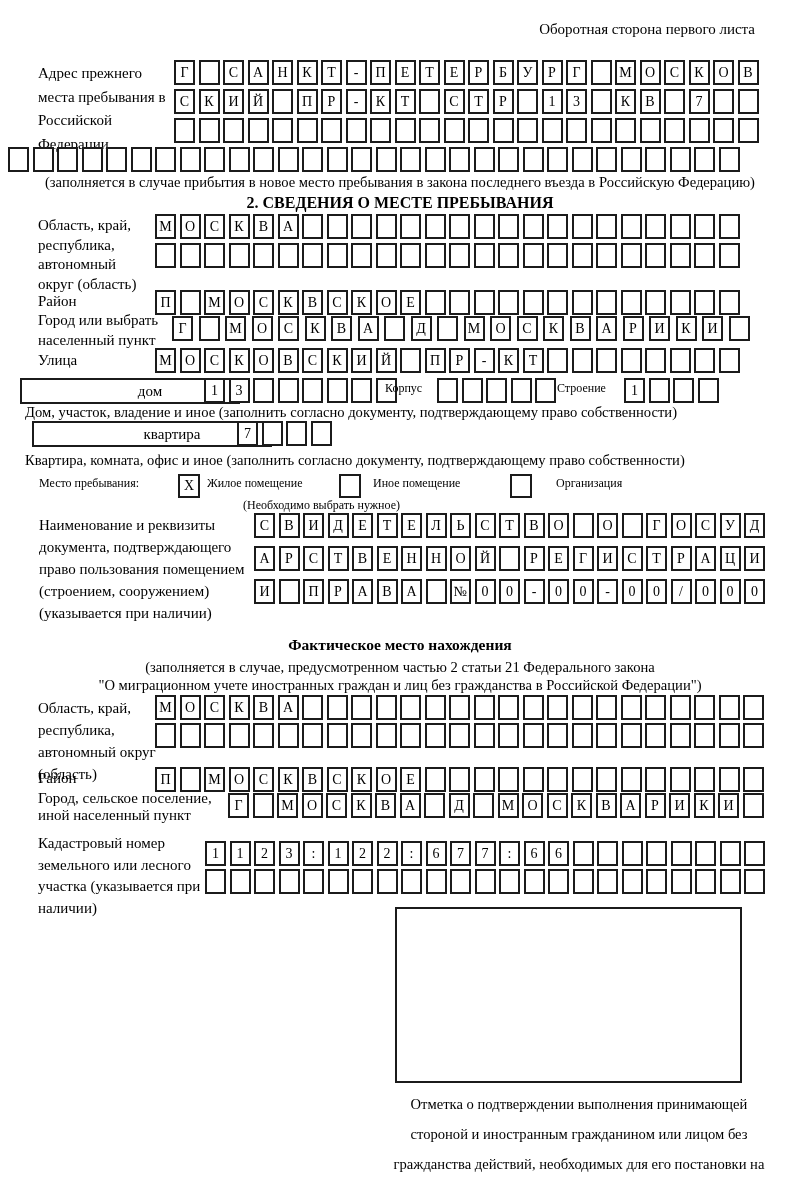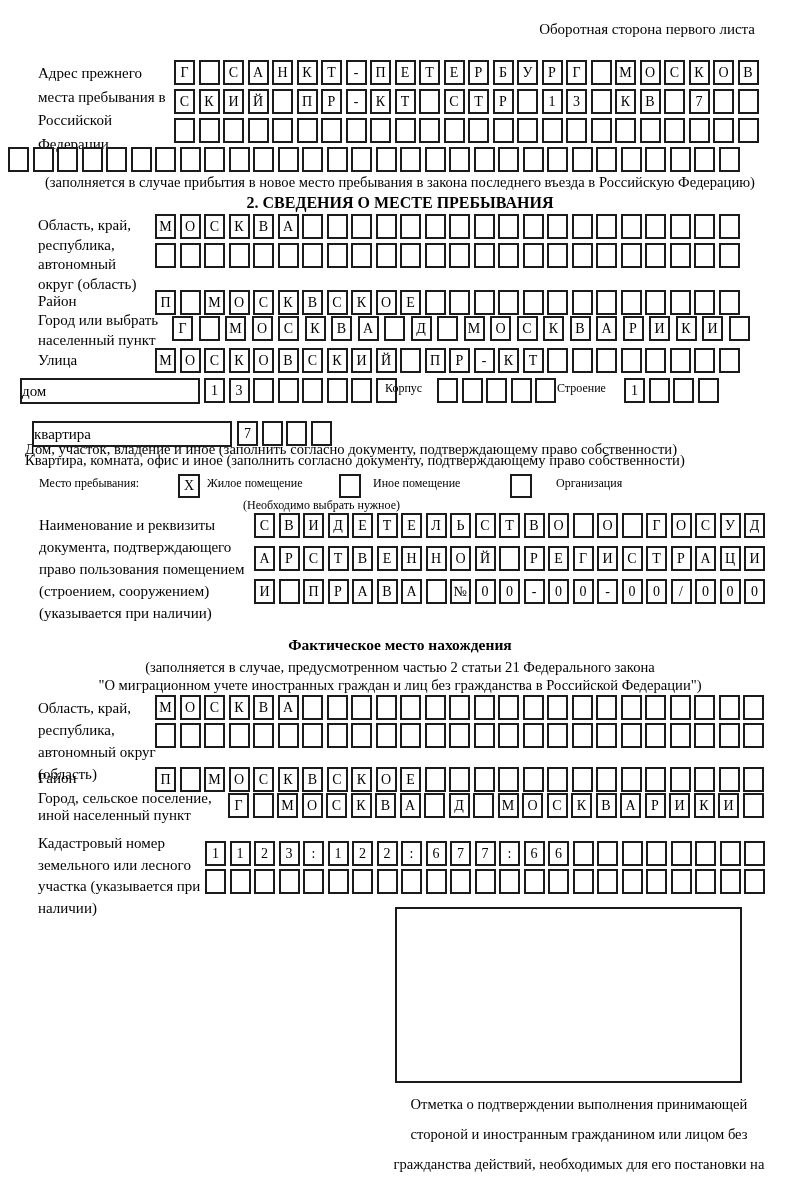--- a/index.html
+++ b/index.html
@@ -13,21 +13,21 @@
   .center{left:0;width:800px;text-align:center;}
   .title{position:absolute;font-size:16px;font-weight:bold;}
   .row{position:absolute;display:flex;}
   .cell{
     width:17px;height:21px;border:2px solid #1b1b1b;margin-right:3.5px;
     font-size:14px;line-height:21px;text-align:center;flex:none;background:#fff;
   }
   .row.wide .cell{margin-right:5.5px;}
   .widebox{
     position:absolute;border:2px solid #1b1b1b;height:22px;background:#fff;
-    font-size:15px;line-height:22px;
+    text-align:center;font-size:15px;line-height:22px;padding-left:40px;
   }
   .cb{position:absolute;width:18px;height:20px;border:2px solid #1b1b1b;
       font-size:14px;line-height:20px;text-align:center;background:#fff;}
   .opt{position:absolute;font-size:12px;}
   .stamp{position:absolute;border:2px solid #1b1b1b;background:#fff;}
 </style>
 </head>
 <body>
 
 <div class="page">
@@ -304,21 +304,21 @@
       <div class="cell"></div>
       <div class="cell"></div>
     </div>
   <div class="opt" style="left:557px;top:381px;">Строение</div>
   <div class="row" style="left:624px;top:378px">
       <div class="cell">1</div>
       <div class="cell"></div>
       <div class="cell"></div>
       <div class="cell"></div>
     </div>
-  <div class="note" style="left:25px;top:404px;margin-top:37px;">Дом, участок, владение и иное (заполнить согласно документу, подтверждающему право собственности)</div>
+  <div class="note" style="left:25px;top:404px;">Дом, участок, владение и иное (заполнить согласно документу, подтверждающему право собственности)</div>
 
   <div class="widebox" style="left:32px;top:421px;width:196px;">квартира</div>
   <div class="row" style="left:237px;top:421px">
       <div class="cell">7</div>
       <div class="cell"></div>
       <div class="cell"></div>
       <div class="cell"></div>
     </div>
   <div class="note" style="left:25px;top:452px;">Квартира, комната, офис и иное (заполнить согласно документу, подтверждающему право собственности)</div>
 

